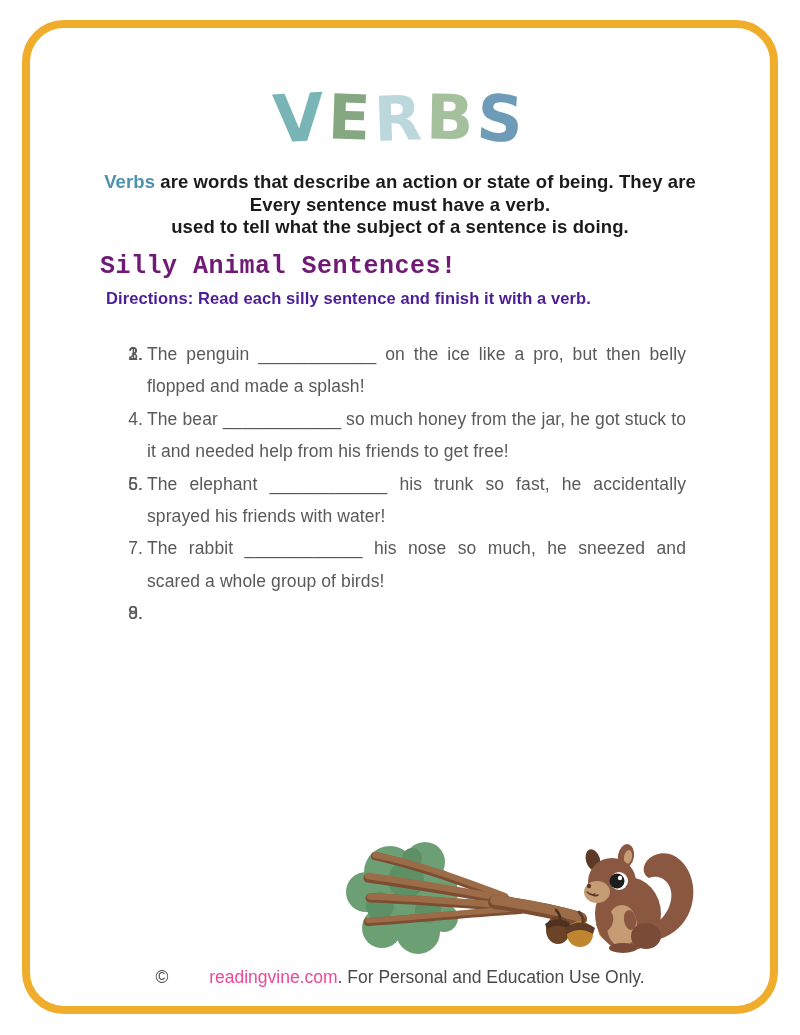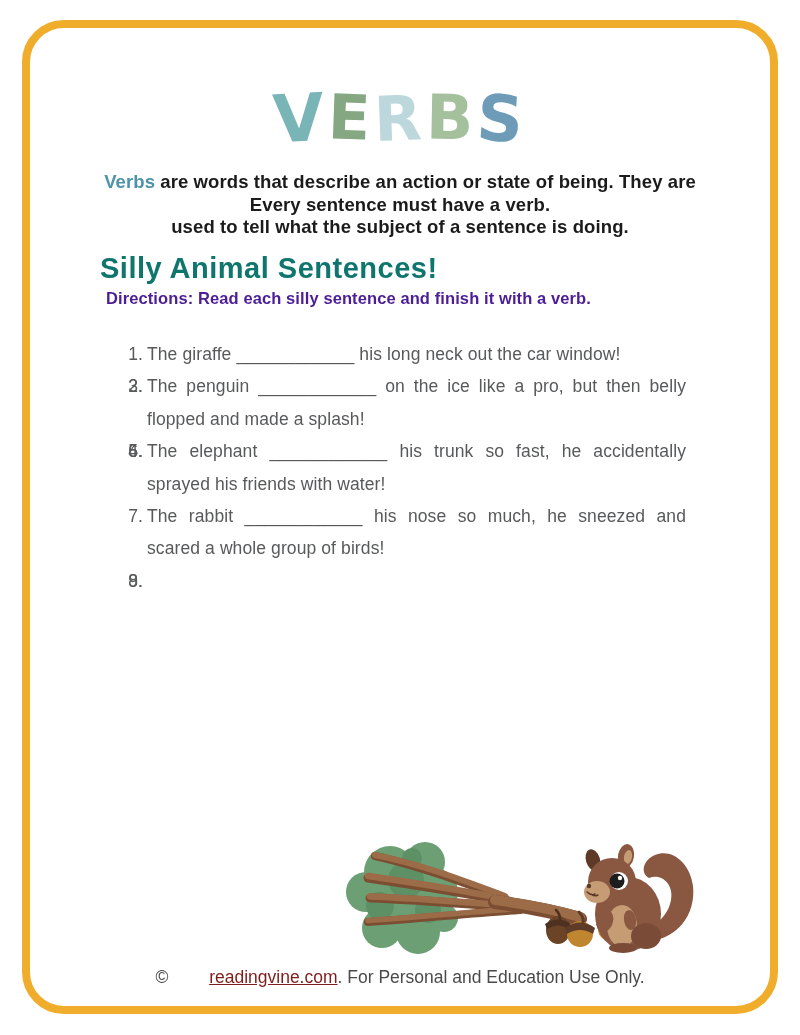--- a/index.html
+++ b/index.html
@@ -31,22 +31,22 @@
   .intro {
     position:absolute; top:171px; left:70px; width:660px;
     text-align:center; color:#1B1B1B;
     font-size:18.5px; font-weight:bold; line-height:22.5px;
     letter-spacing:0.1px;
   }
 
   
   .heading {
     position:absolute; top:252px; left:100px;
-    font-family:Liberation Sans, sans-serif;
-    font-size:29px; font-weight:800; color:#0f766e;
+    font-family:Liberation Mono, monospace;
+    font-size:25px; font-weight:800; color:#701a75;
     letter-spacing:0.5px;
   }
   .directions {
     position:absolute; top:289px; left:106px;
     font-size:16.5px; font-weight:bold; color:#4c1d95;
     letter-spacing:0.1px;
   }
 
   
   .sentences {
@@ -63,21 +63,21 @@
   }
 
   
   .illustration { position:absolute; left:340px; top:840px; width:360px; height:130px; }
 
   
   .footer {
     position:absolute; top:967px; left:0; width:100%;
     text-align:center; font-size:17.5px; color:#4A4A4A;
   }
-  .footer a { color:#7f1d1d; text-decoration:underline; cursor:pointer;margin-left:36px; }
+  .footer a { color:#ec4899; cursor:pointer;margin-left:36px; }
 </style>
 </head>
 <body>
 
 <div class="frame"></div>
 
 <div class="title">
   <span class="letter" style="color: rgb(121, 180, 182);">V</span><span class="letter" style="color: rgb(133, 168, 130);">E</span><span class="letter" style="color: rgb(188, 216, 220);">R</span><span class="letter" style="color: rgb(164, 192, 156);">B</span><span class="letter" style="color: rgb(110, 156, 184);">S</span>
 </div>
 
@@ -87,31 +87,31 @@
   <div>used to tell what the subject of a sentence is doing.</div>
 </div>
 
 <div class="heading">Silly Animal Sentences!</div>
 
 <div class="directions">Directions: Read each silly sentence and finish it with a verb.</div>
 
 <ol class="sentences">
   <li>
     <span class="num">1.</span>
-    <span>The giraffe ____________ his long neck out the car window!</span>
   </li>
   <li>
     <span class="num">2.</span>
   </li>
   <li>
     <span class="num">3.</span>
     <span>The penguin ____________ on the ice like a pro, but then belly flopped and made a splash!</span>
   </li>
   <li>
     <span class="num">4.</span>
+    <span>The bear ____________ so much honey from the jar, he got stuck to it and needed help from his friends to get free!</span>
   </li>
   <li>
     <span class="num">5.</span>
   </li>
   <li>
     <span class="num">6.</span>
     <span>The elephant ____________ his trunk so fast, he accidentally sprayed his friends with water!</span>
   </li>
   <li>
     <span class="num">7.</span>

